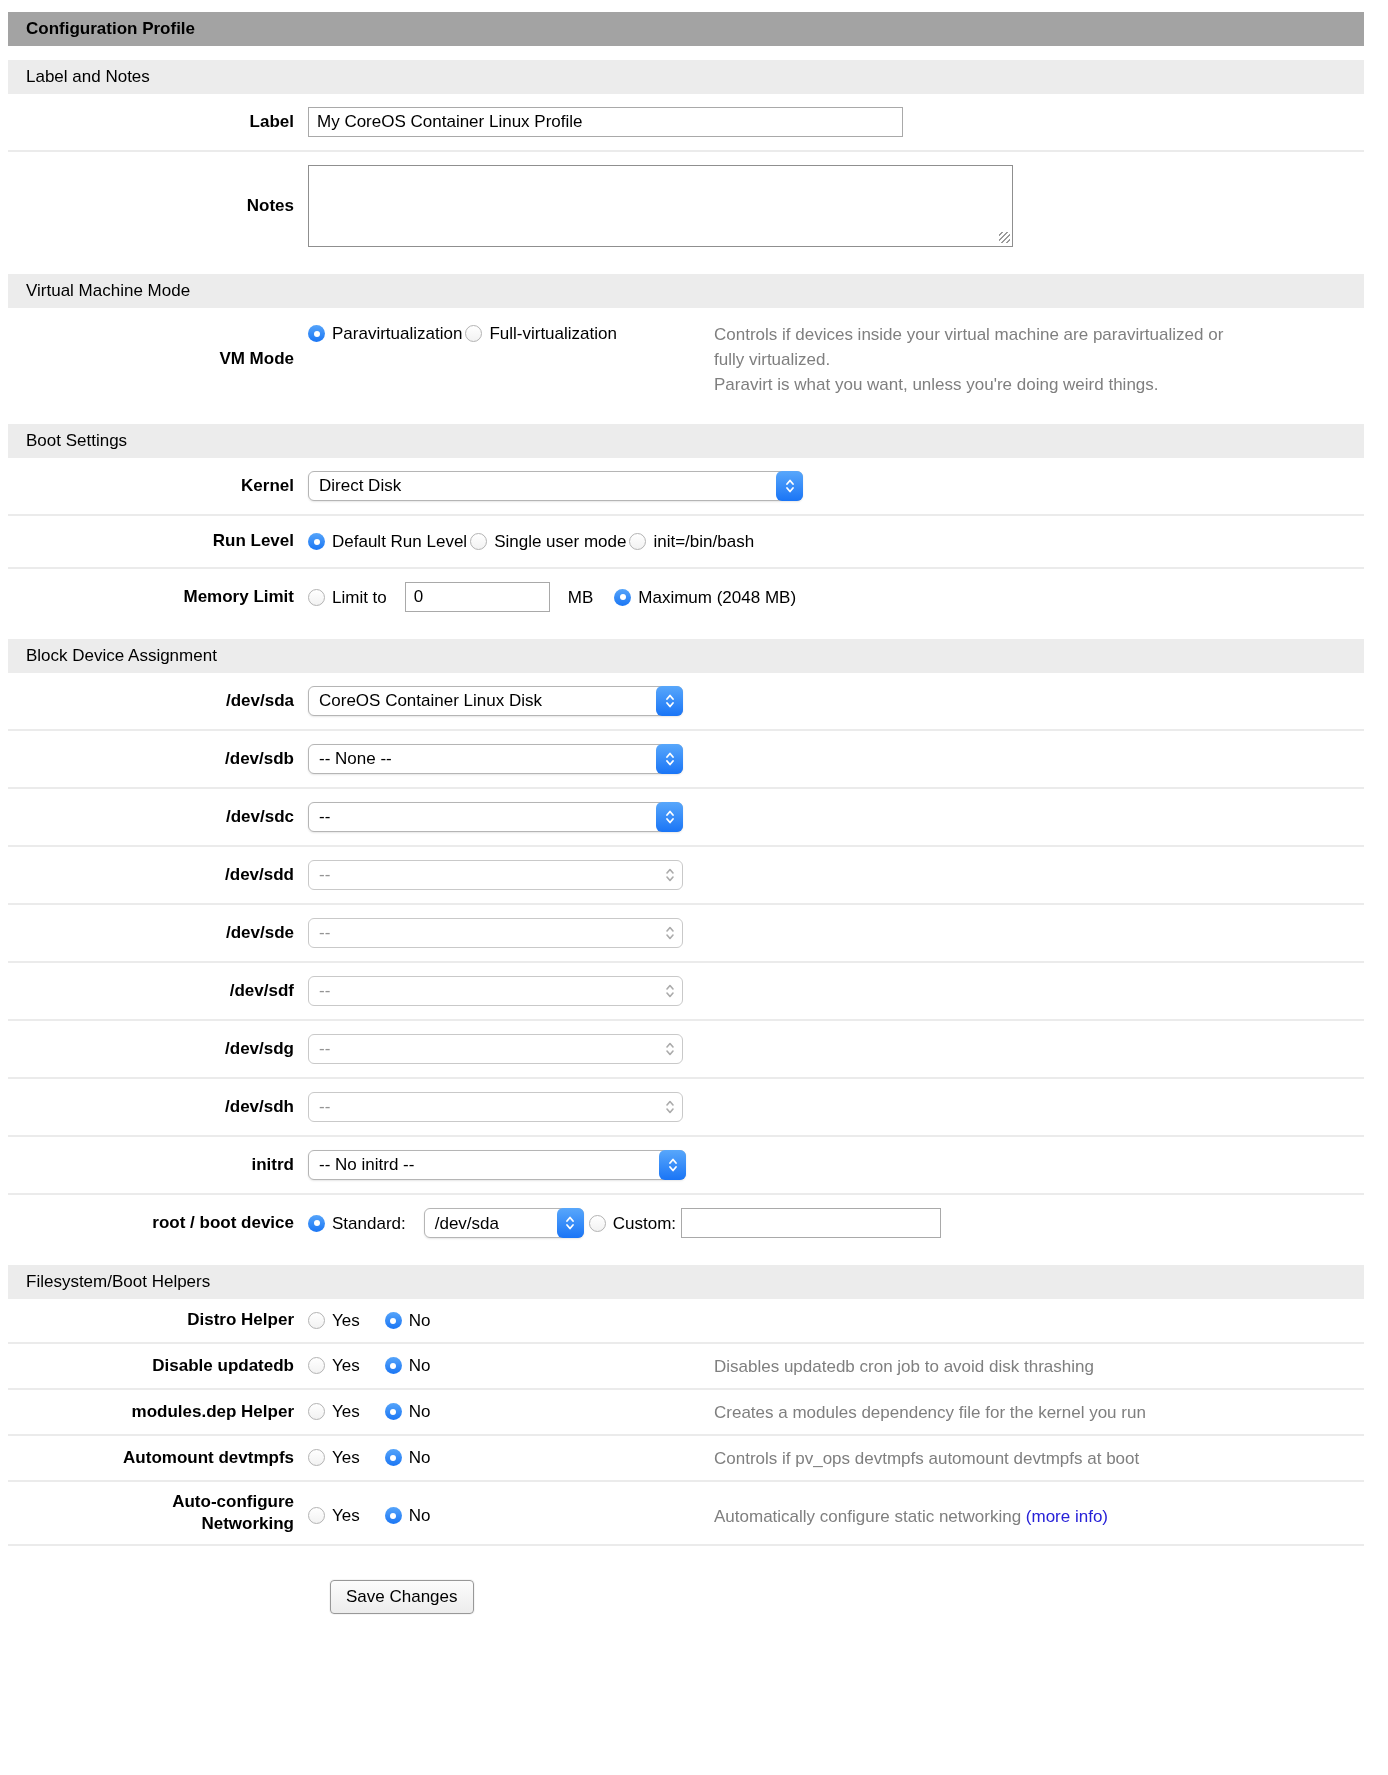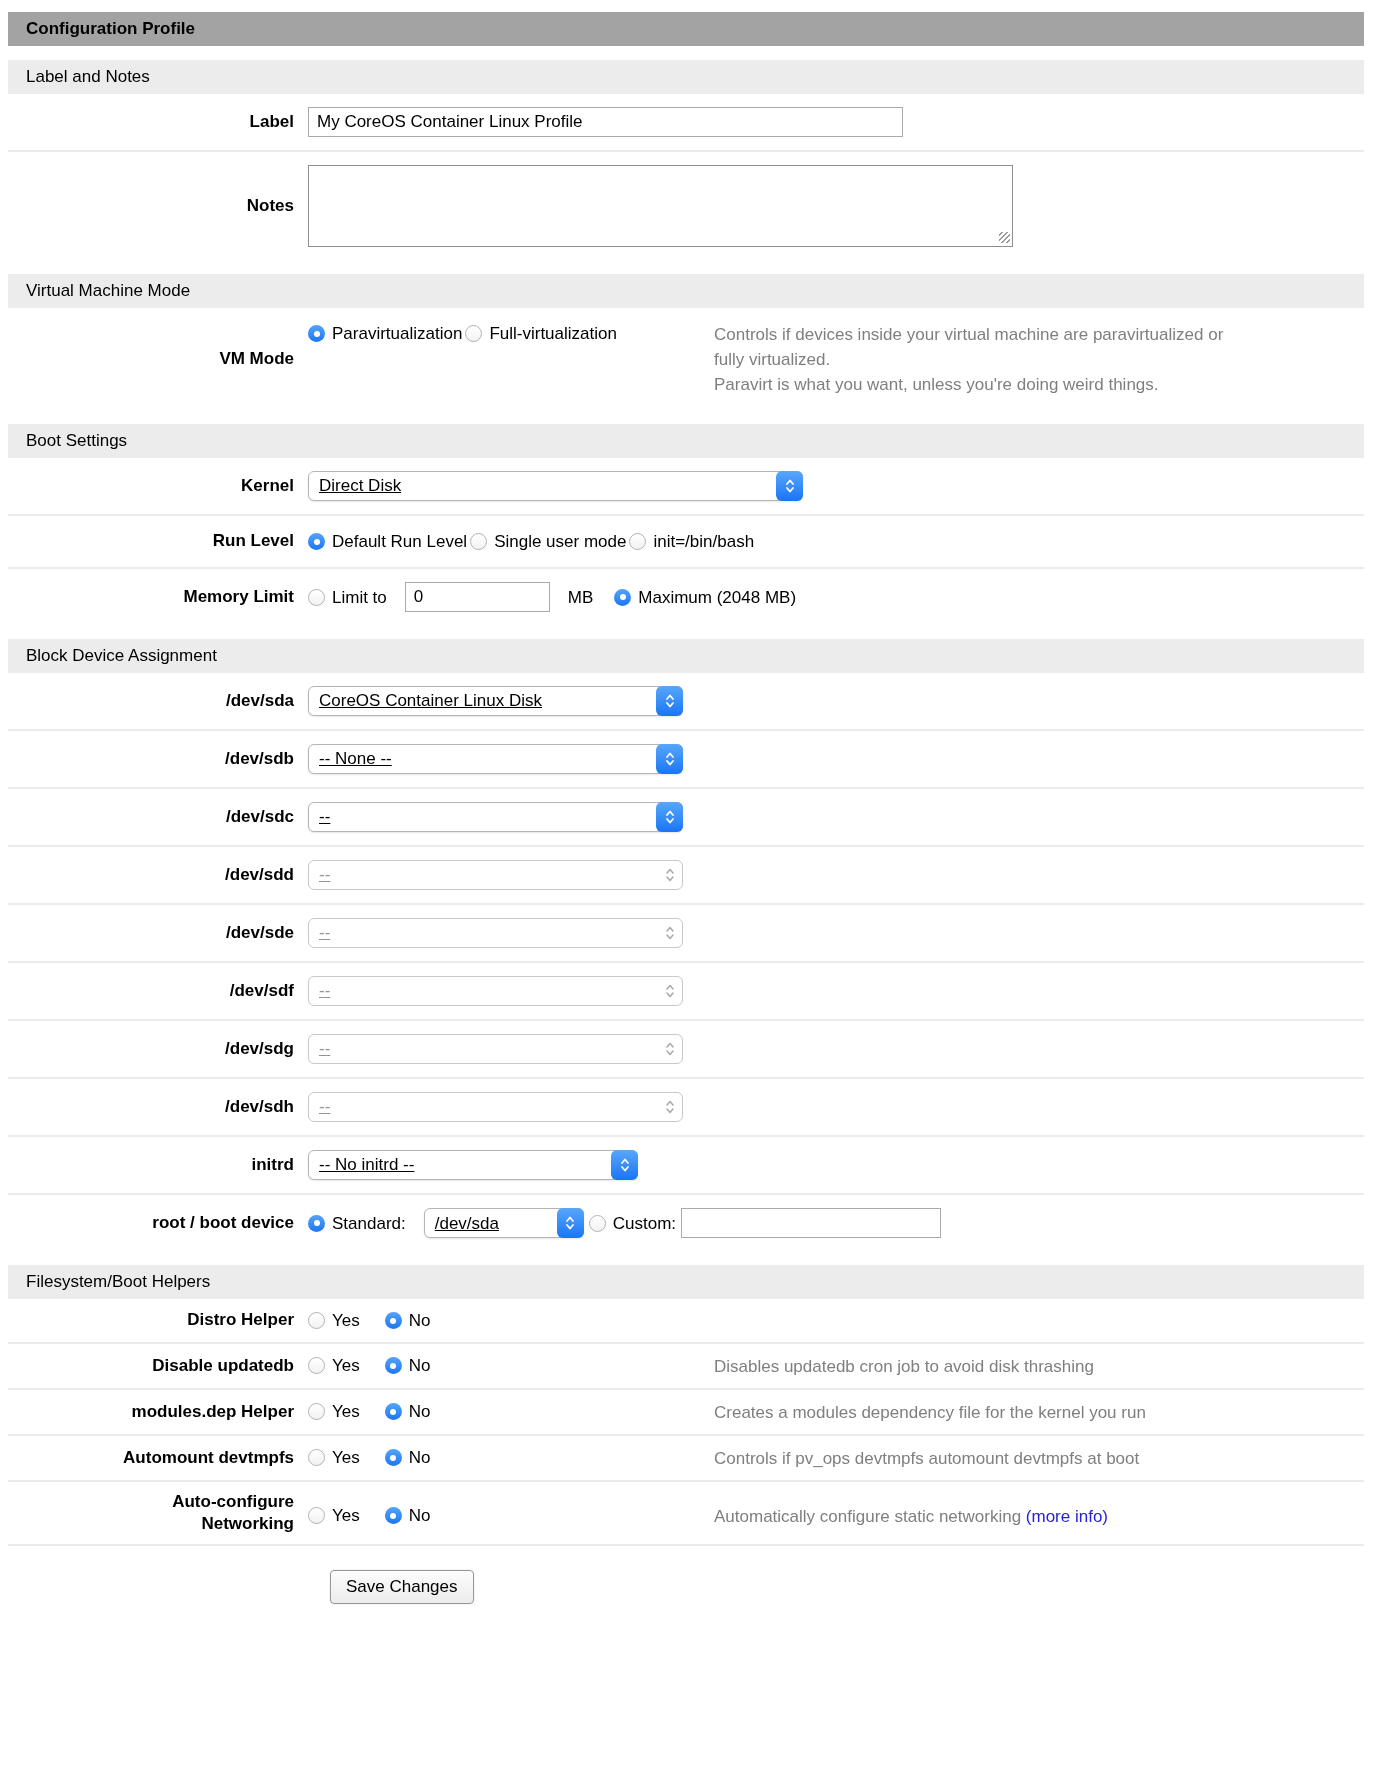--- a/index.html
+++ b/index.html
@@ -26,42 +26,42 @@
   .w-mem { width:145px; }
   .w-custom { width:260px; }
 
   .ta-wrap { position:relative; display:inline-block; line-height:0; }
   textarea.input { width:705px; height:82px; resize:none; border-color:#8f8f8f; line-height:1.3; padding:4px 8px; }
   .ta-handle { position:absolute; right:3px; bottom:4px; width:11px; height:11px;
     background:repeating-linear-gradient(135deg, transparent 0 2px, #9a9a9a 2px 3.4px); }
 
   .sel { position:relative; display:flex; align-items:center; height:30px; border:1px solid #b5b5b5;
     border-radius:6px; background:#fff; padding:0 36px 0 10px; box-sizing:border-box;
-    box-shadow:0 1px 2px rgba(0,0,0,.10); cursor:default; white-space:nowrap;text-decoration:underline; }
+    box-shadow:0 1px 2px rgba(0,0,0,.10); cursor:default; white-space:nowrap; }
   .sel .stepper { position:absolute; right:-1px; top:-1px; bottom:-1px; width:27px; border-radius:6px;
     background:linear-gradient(#58a7fb,#1a75f6); color:#fff; display:flex; align-items:center; justify-content:center; }
   .sel.plain { box-shadow:none; border-color:#c9c9c9; color:#949494; }
   .sel.plain .stepper { background:none; color:#ababab; }
   .w-kernel { width:495px; }
   .w-dev { width:375px; }
-  .w-initrd { width:330px; }
+  .w-initrd { width:378px; }
   .w-std { width:160px; }
 
   .radio { position:relative; flex:none; display:inline-block; width:17px; height:17px; border-radius:50%;
     border:1px solid #b3b3b3; background:linear-gradient(#fff,#f2f2f2); box-sizing:border-box; }
   .radio.checked { border:none; background:linear-gradient(#55a4fa,#1b76f4); }
   .radio.checked::after { content:""; position:absolute; left:5.5px; top:5.5px; width:6px; height:6px;
     background:#fff; border-radius:50%; }
 
   .stack { display:flex; flex-direction:row; gap:3px; }
   .opt { display:flex; align-items:center; gap:7px; line-height:25px; }
   .opt .txt { white-space:nowrap; }
   .gapS { width:4px; } .gapM { width:11px; }
 
-  .btnrow { padding:24px 0 10px 322px; }
+  .btnrow { padding:34px 0 10px 322px; }
   .btn { font:inherit; color:#000; padding:6px 15px; background:linear-gradient(#fcfcfc,#ececec);
     border:1px solid #989898; border-radius:4px; box-shadow:0 0 0 1px rgba(0,0,0,0.04); cursor:pointer; }
 </style>
 </head>
 <body>
 
 <div class="page">
 
   <div class="bar title">Configuration Profile</div>
 

